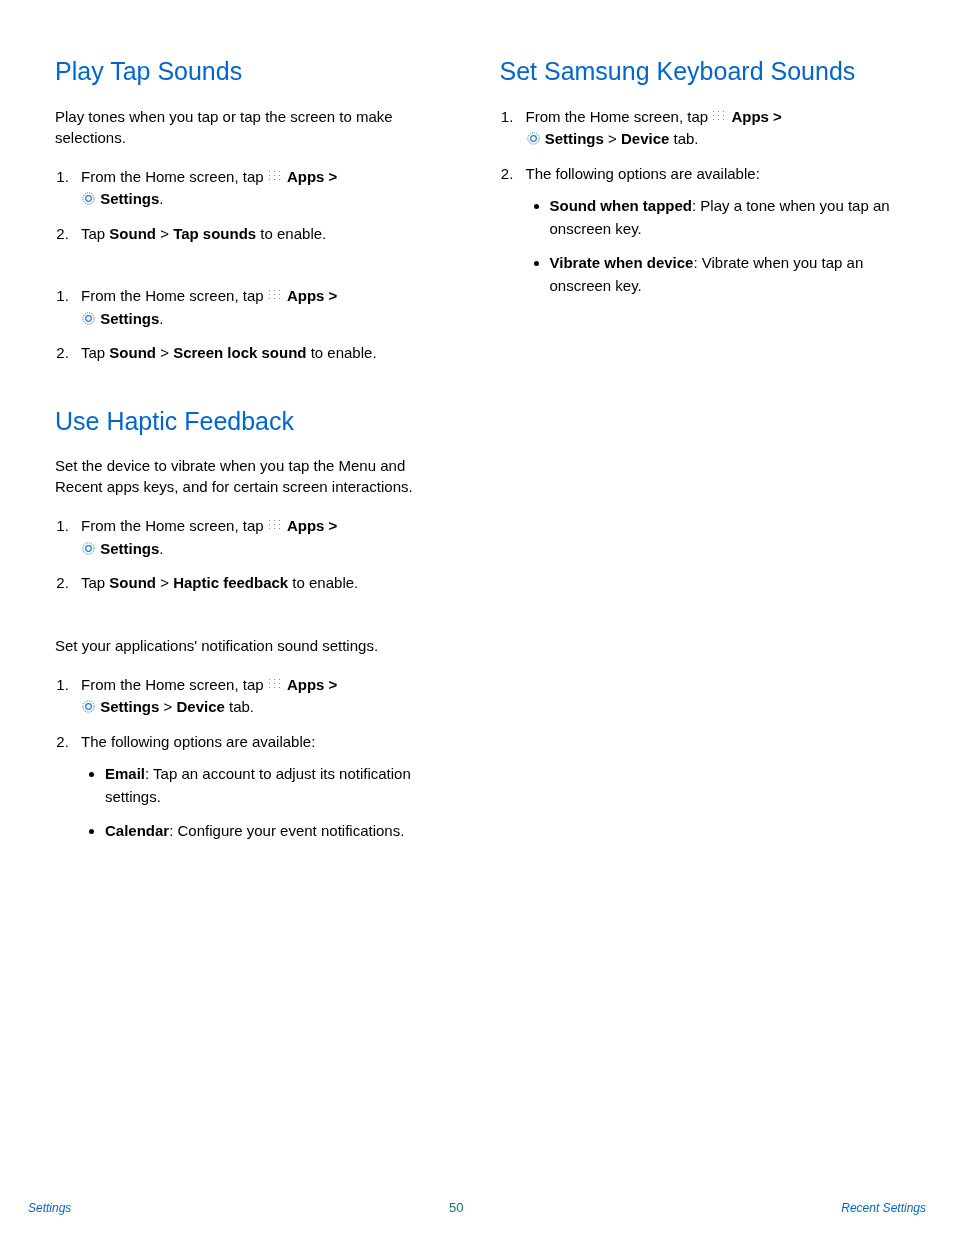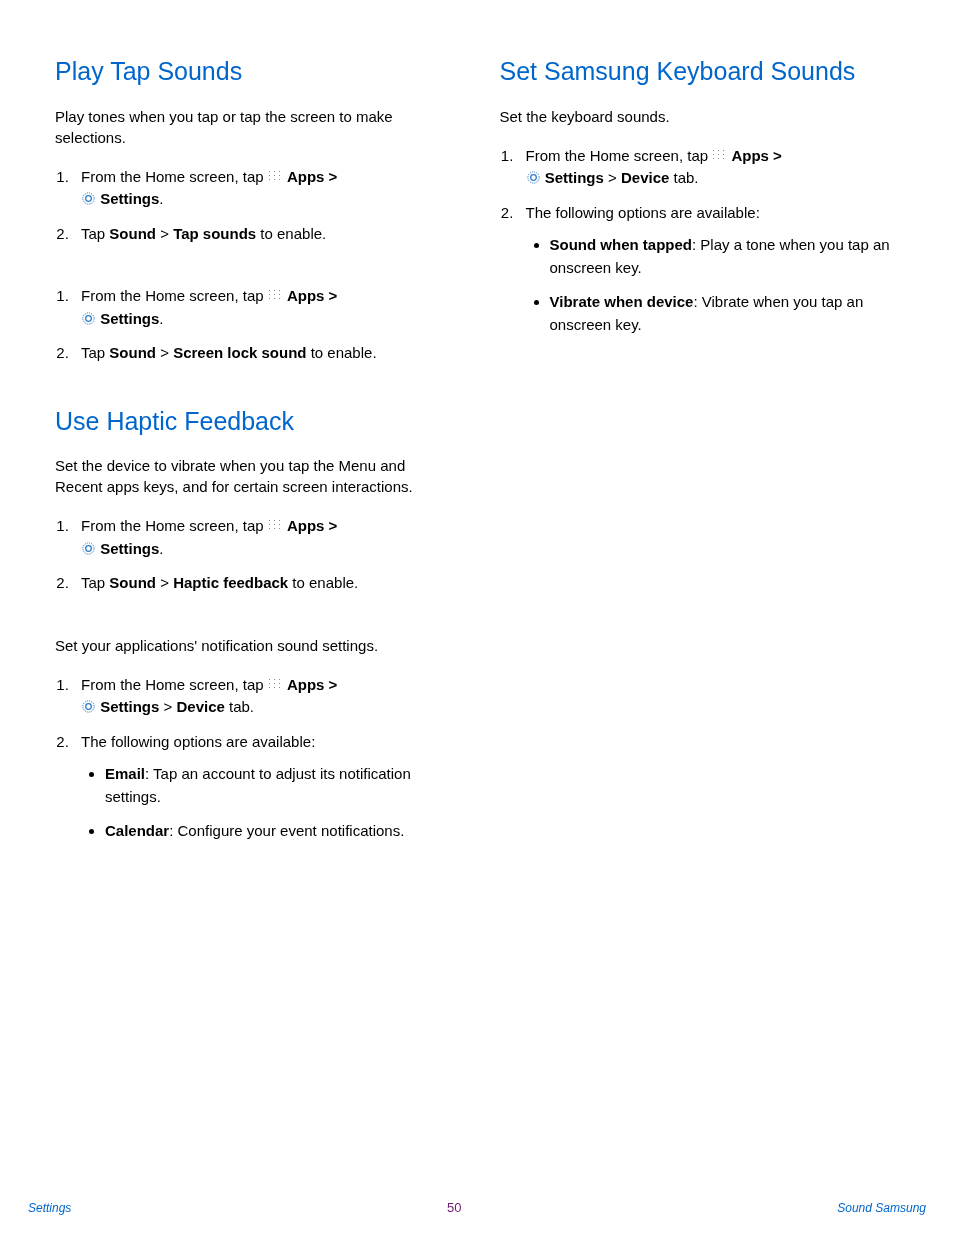--- a/index.html
+++ b/index.html
@@ -100,21 +100,21 @@
       display: flex;
       justify-content: space-between;
       align-items: center;
       padding: 0 28px;
       font-size: 12px;
       color: #0066cc;
       font-style: italic;
     }
     .footer .page-num {
       font-style: normal;
-      color: #701a75;
+      color: #0f766e;
       font-size: 13px;
     }
   </style>
 </head>
 <body>
 
 <div class="content">
 
   <div class="col">
 
@@ -185,21 +185,20 @@
           <li><b>Calendar</b><span>: Configure your event notifications.</span></li>
         </ul>
       </li>
     </ol>
 
   </div>
 
   <div class="col">
 
     <h2 class="section-heading">Set Samsung Keyboard Sounds</h2>
-    <p class="intro">Set the keyboard sounds.</p>
     <ol class="steps">
       <li>
         <span>From the Home screen, tap </span><span class="apps-icon"></span>
         <b>Apps</b><b> &gt;</b><br>
         <span class="settings-icon"><svg width="15" height="15" viewBox="0 0 24 24">
               <circle cx="12" cy="12" r="9" fill="none" stroke="#2b7bc4" stroke-width="1.5" stroke-dasharray="2 1.5"></circle>
               <circle cx="12" cy="12" r="4.5" fill="none" stroke="#2b7bc4" stroke-width="2"></circle>
             </svg></span>
         <b>Settings</b><span> &gt; </span><b>Device</b><span> tab.</span>
       </li>
@@ -211,14 +210,14 @@
         </ul>
       </li>
     </ol>
 
   </div>
 </div>
 
 <div class="footer">
   <span>Settings</span>
   <span class="page-num">50</span>
-  <span>Sound Samsung</span>
+  <span>Recent Settings</span>
 </div>
 
 </body></html>

